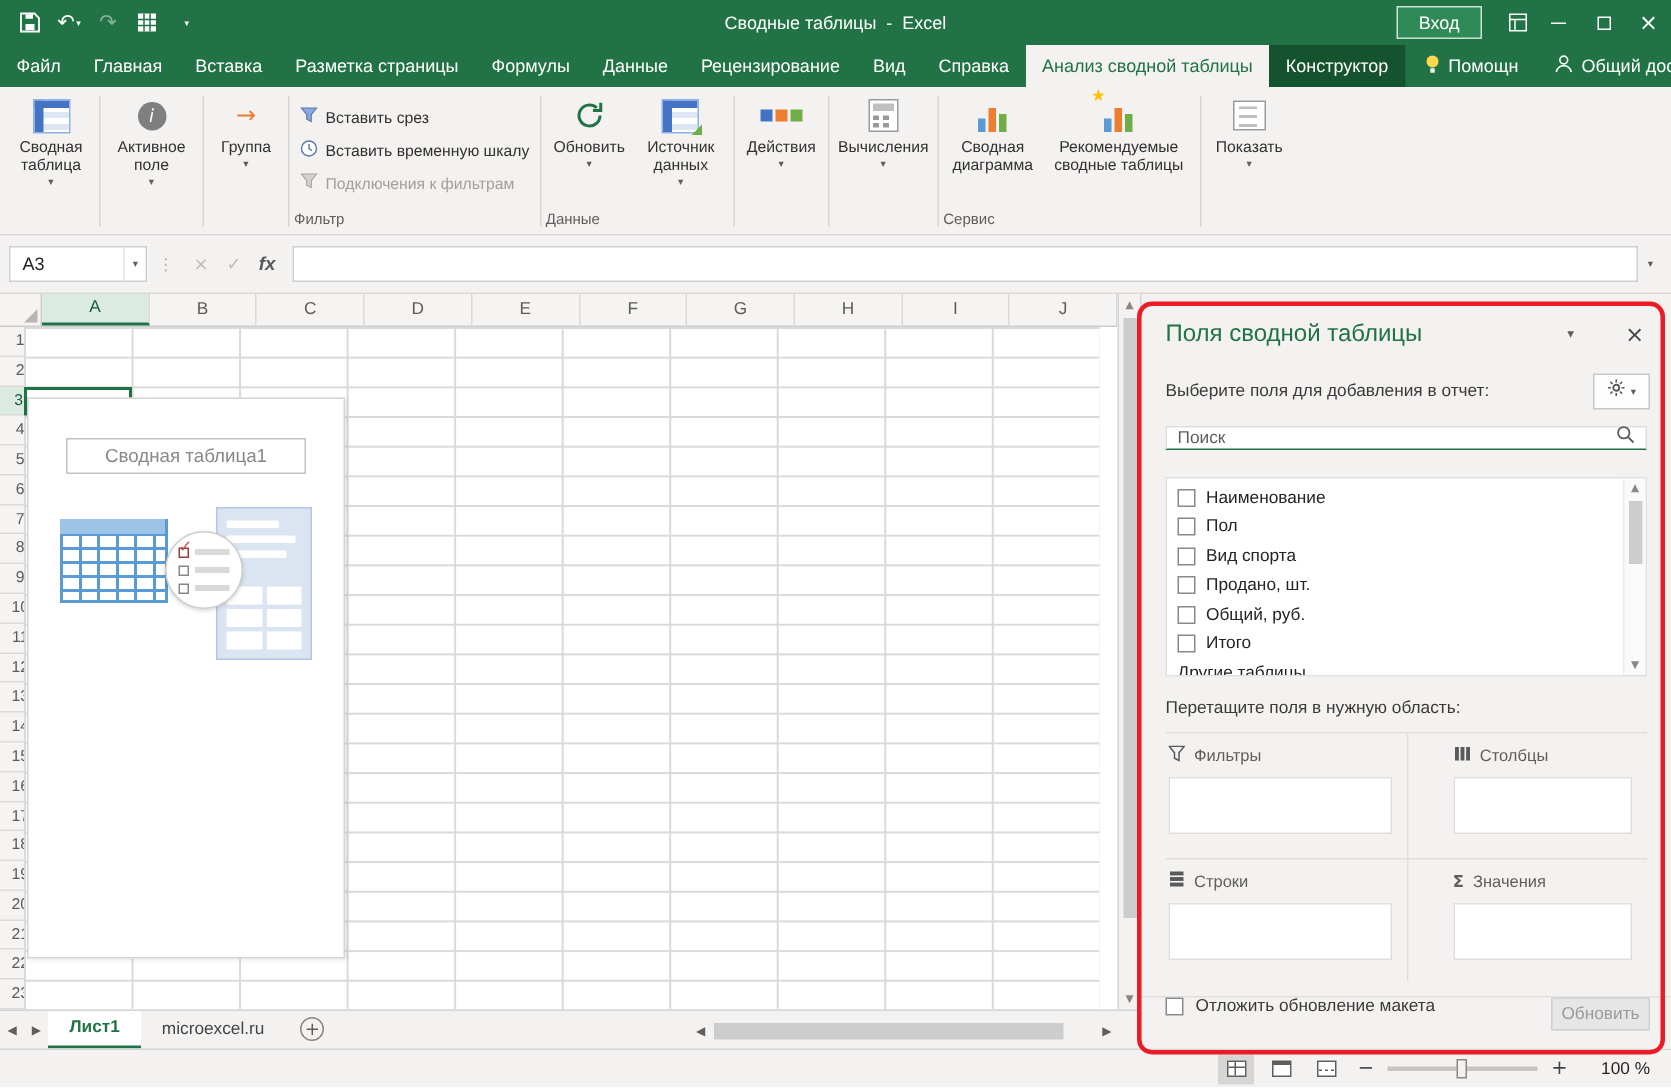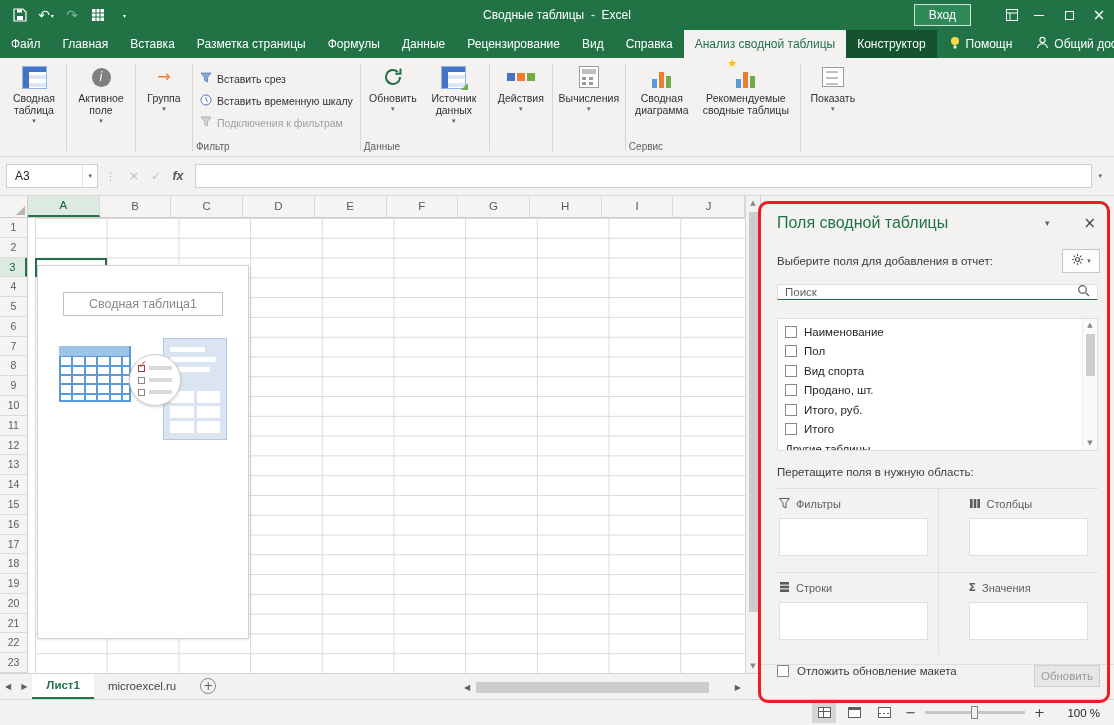--- a/index.html
+++ b/index.html
@@ -9,21 +9,21 @@
   #app{position:relative;width:1114px;height:725px;background:#fff;overflow:hidden}
 
   
   .titlebar{position:absolute;left:0;top:0;width:1114px;height:30px;background:#217346;display:flex;align-items:center;color:#fff}
   .qat{display:flex;align-items:center;padding-left:8px;gap:2px;z-index:2}
   .qat-btn{min-width:24px;height:26px;display:flex;align-items:center;justify-content:center;color:#fff;font-size:14px;cursor:default}
   .qat-btn.dim{opacity:.45}
   .tiny-chev{font-size:6px;margin-left:1px}
   .tb-title{position:absolute;left:0;right:0;top:0;height:30px;line-height:30px;text-align:center;font-size:12px;color:#fff;white-space:pre;pointer-events:none}
   .tb-right{margin-left:auto;display:flex;align-items:center;z-index:2;height:30px}
-  .signin-btn{background:#2e8b57;border:1px solid rgba(255,255,255,.75);color:#fff;font-size:12px;padding:3px 14px;margin-right:29px}
+  .signin-btn{background:#2e8b57;border:1px solid rgba(255,255,255,.75);color:#fff;font-size:12px;padding:3px 14px;margin-right:12px}
   .win-btn{width:30px;height:30px;display:flex;align-items:center;justify-content:center;color:#fff}
   .min-bar{width:10px;height:1px;background:#fff;display:inline-block}
   .max-box{width:9px;height:9px;border:1px solid #fff;display:inline-block}
   .glyph16{font-size:15px;line-height:15px}
 
   
   .tabrow{position:absolute;left:0;top:30px;width:1114px;height:28px;background:#217346;display:flex;align-items:stretch;color:#fff}
   .tab{padding:0 11px;line-height:28px;font-size:12px;color:#fff;white-space:nowrap}
   .tab.active{background:#f3f2f1;color:#217346}
   .tab.design{background:#14532d}
@@ -82,21 +82,21 @@
   
   .sheet{position:absolute;left:0;top:196px;width:760px;height:477px;background:#fff}
   .corner{position:absolute;left:0;top:0;width:28px;height:22px;background:#f5f4f2;border-right:1px solid #cfcdcb;border-bottom:1px solid #cfcdcb}
   .corner-tri{position:absolute;right:2px;bottom:2px;width:0;height:0;border-style:solid;border-width:0 0 9px 9px;border-color:transparent transparent #b8b6b4 transparent}
   .colheads{position:absolute;left:28px;top:0;width:717px;height:22px;display:flex;background:#f5f4f2;border-bottom:1px solid #cfcdcb}
   .colhead{flex:1;text-align:center;line-height:21px;font-size:11.5px;color:#5c5b5a;border-right:1px solid #dcdad8}
   .colheads .colhead:first-child{background:#dcebe2;color:#135c36;border-bottom:2px solid #217346;line-height:19px}
   .rowheads{position:absolute;left:0;top:22px;width:28px;height:455px;background:#f5f4f2;border-right:1px solid #cfcdcb}
   .rowhead{height:19.7826px;text-align:center;font-size:10.5px;color:#5c5b5a;line-height:19px;border-bottom:1px solid #dcdad8}
   .rowheads .rowhead:nth-child(3){background:#dcebe2;color:#135c36;border-right:2px solid #217346}
-  .cells{position:absolute;left:35px;top:22px;width:717px;height:455px;background-color:#fff;background-image:
+  .cells{position:absolute;left:16px;top:22px;width:717px;height:455px;background-color:#fff;background-image:
     linear-gradient(to right,#dadada 1px,transparent 1px),
     linear-gradient(to bottom,#dadada 1px,transparent 1px);
     background-size:71.7px 19.7826px}
   .selcell{position:absolute;left:0;top:39.565px;width:71.7px;height:19.78px;border:2px solid #217346;background:#fff}
   .selcell::after{content:"";position:absolute;right:-4px;bottom:-4px;width:5px;height:5px;background:#217346;border:1px solid #fff}
 
   
   .ph{position:absolute;left:2px;top:47px;width:212px;height:374px;background:#fff;border:1px solid #d6d4d2;box-shadow:1px 1px 3px rgba(0,0,0,.10)}
   .ph-title{margin:26px auto 0;width:160px;height:24px;border:1px solid #c4c2c0;color:#8a8886;font-size:12.5px;line-height:22px;text-align:center}
   .ph-body{margin:16px 9px 0;font-size:13.5px;line-height:1.5;color:#3f4a5c;text-align:center}
@@ -606,21 +606,21 @@
           <div class="p-item">
           <span class="cb"></span>
           <span class="p-item-lbl">Вид спорта</span>
         </div>
           <div class="p-item">
           <span class="cb"></span>
           <span class="p-item-lbl">Продано, шт.</span>
         </div>
           <div class="p-item">
           <span class="cb"></span>
-          <span class="p-item-lbl">Итого, руб.</span>
+          <span class="p-item-lbl">Общий, руб.</span>
         </div>
           <div class="p-item">
           <span class="cb"></span>
           <span class="p-item-lbl">Итого</span>
         </div>
         </div>
       <div class="p-item">
         <span class="p-item-lbl">Другие таблицы...</span>
       </div>
       <div class="p-scroll">

